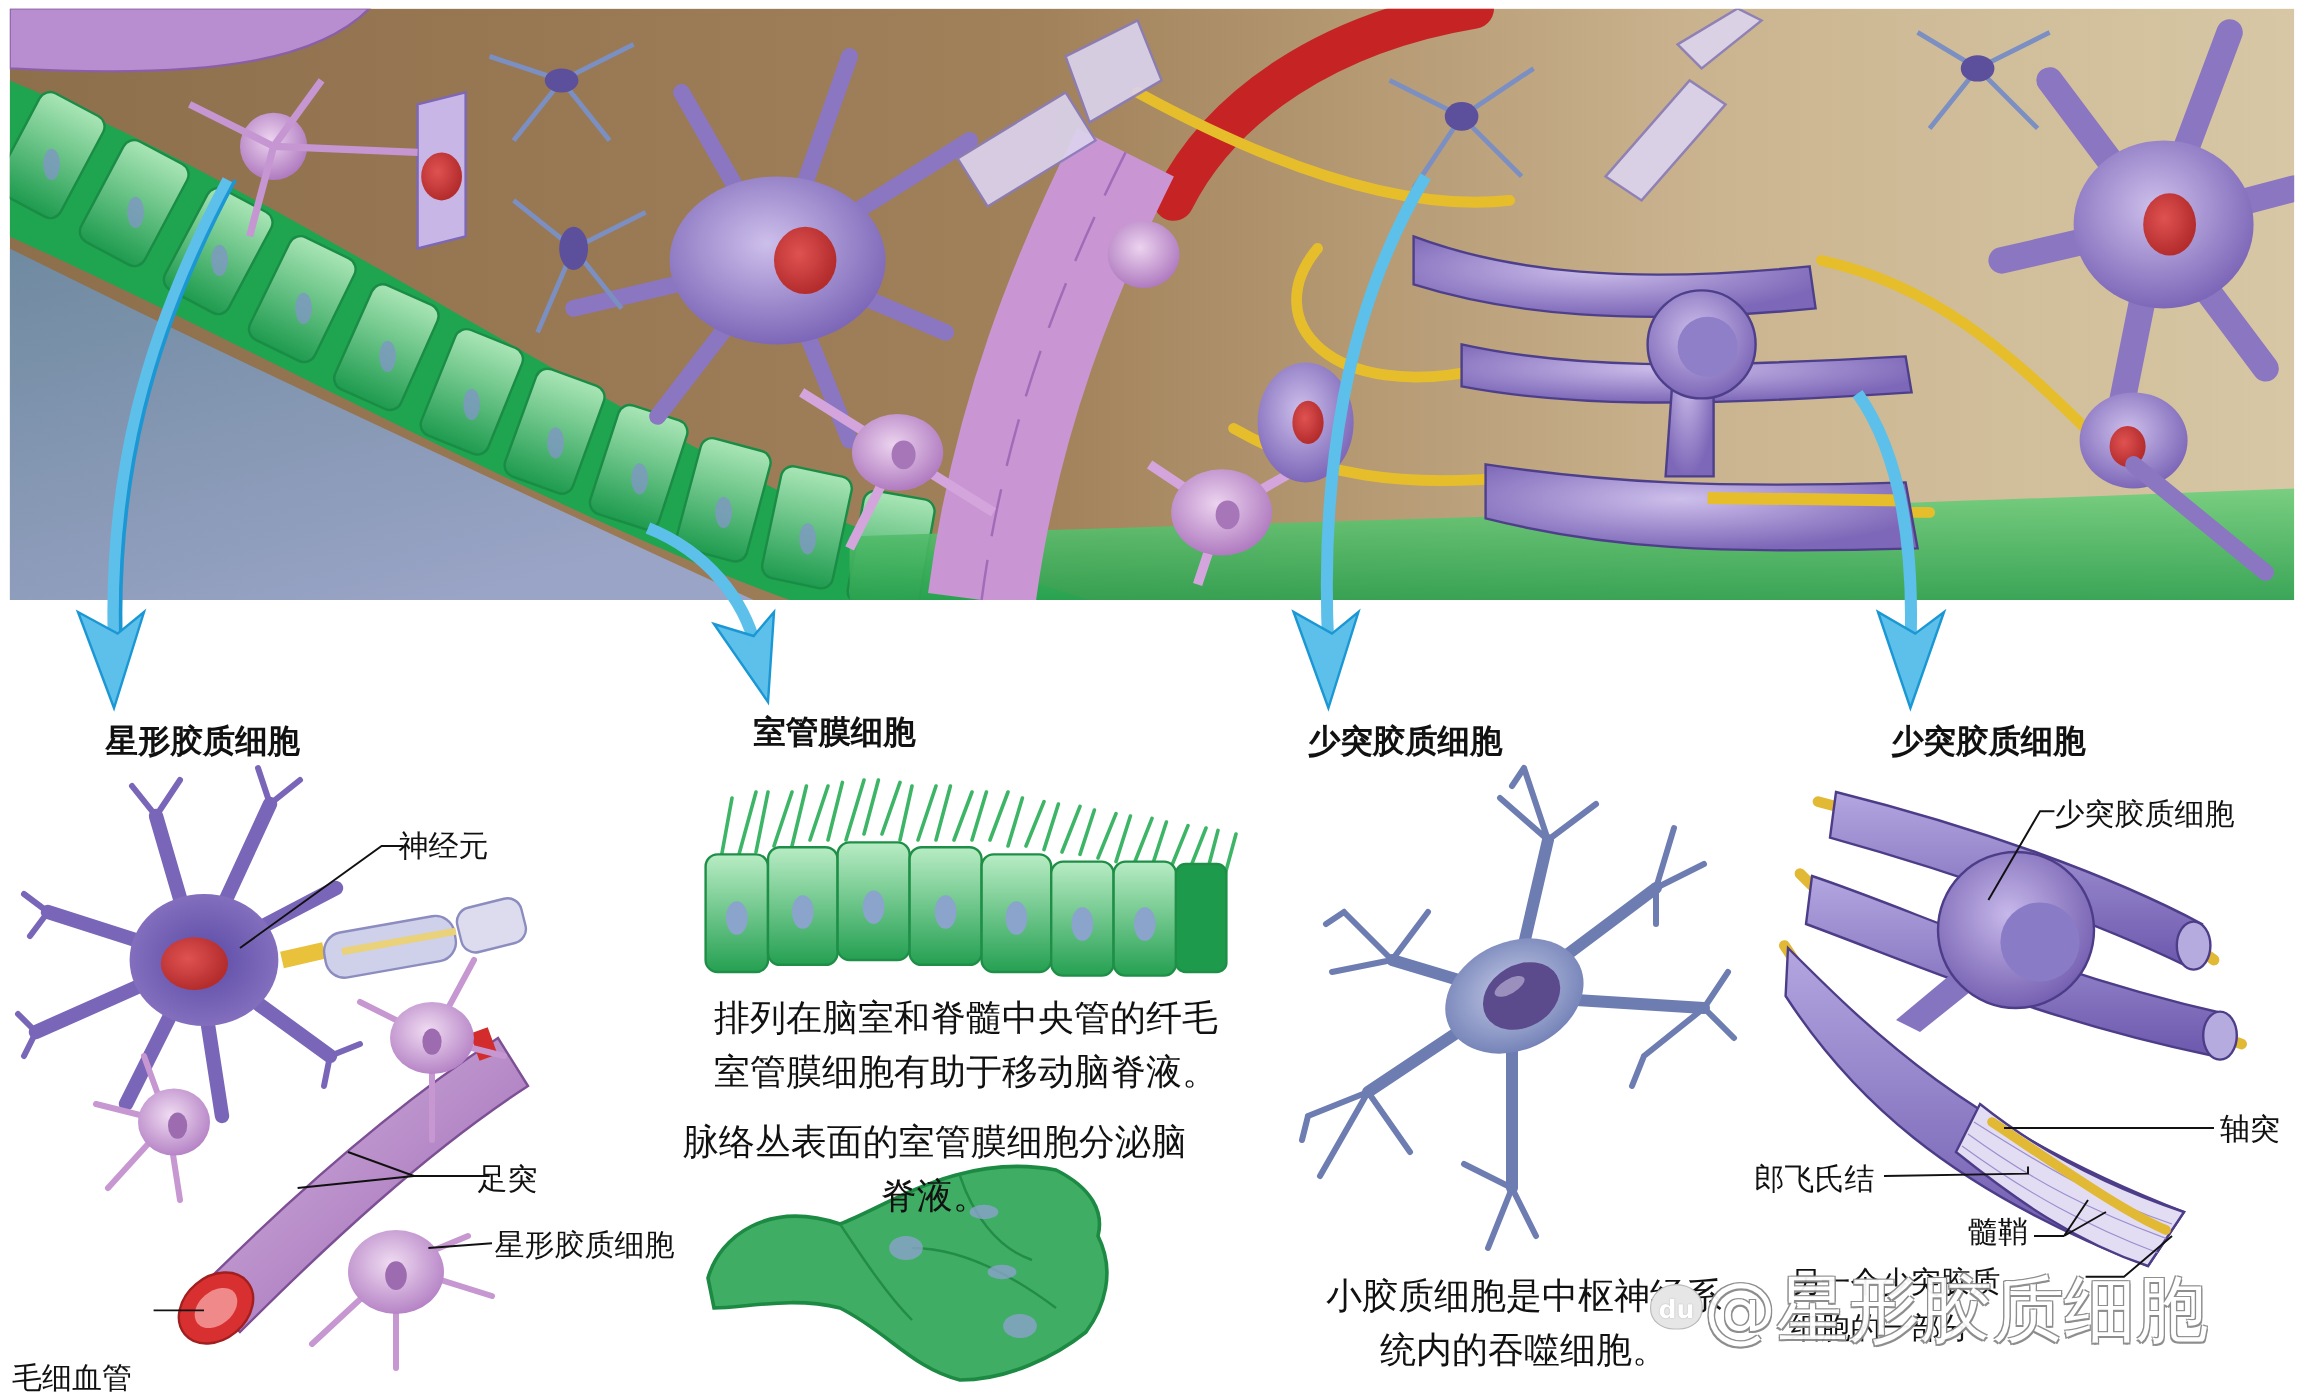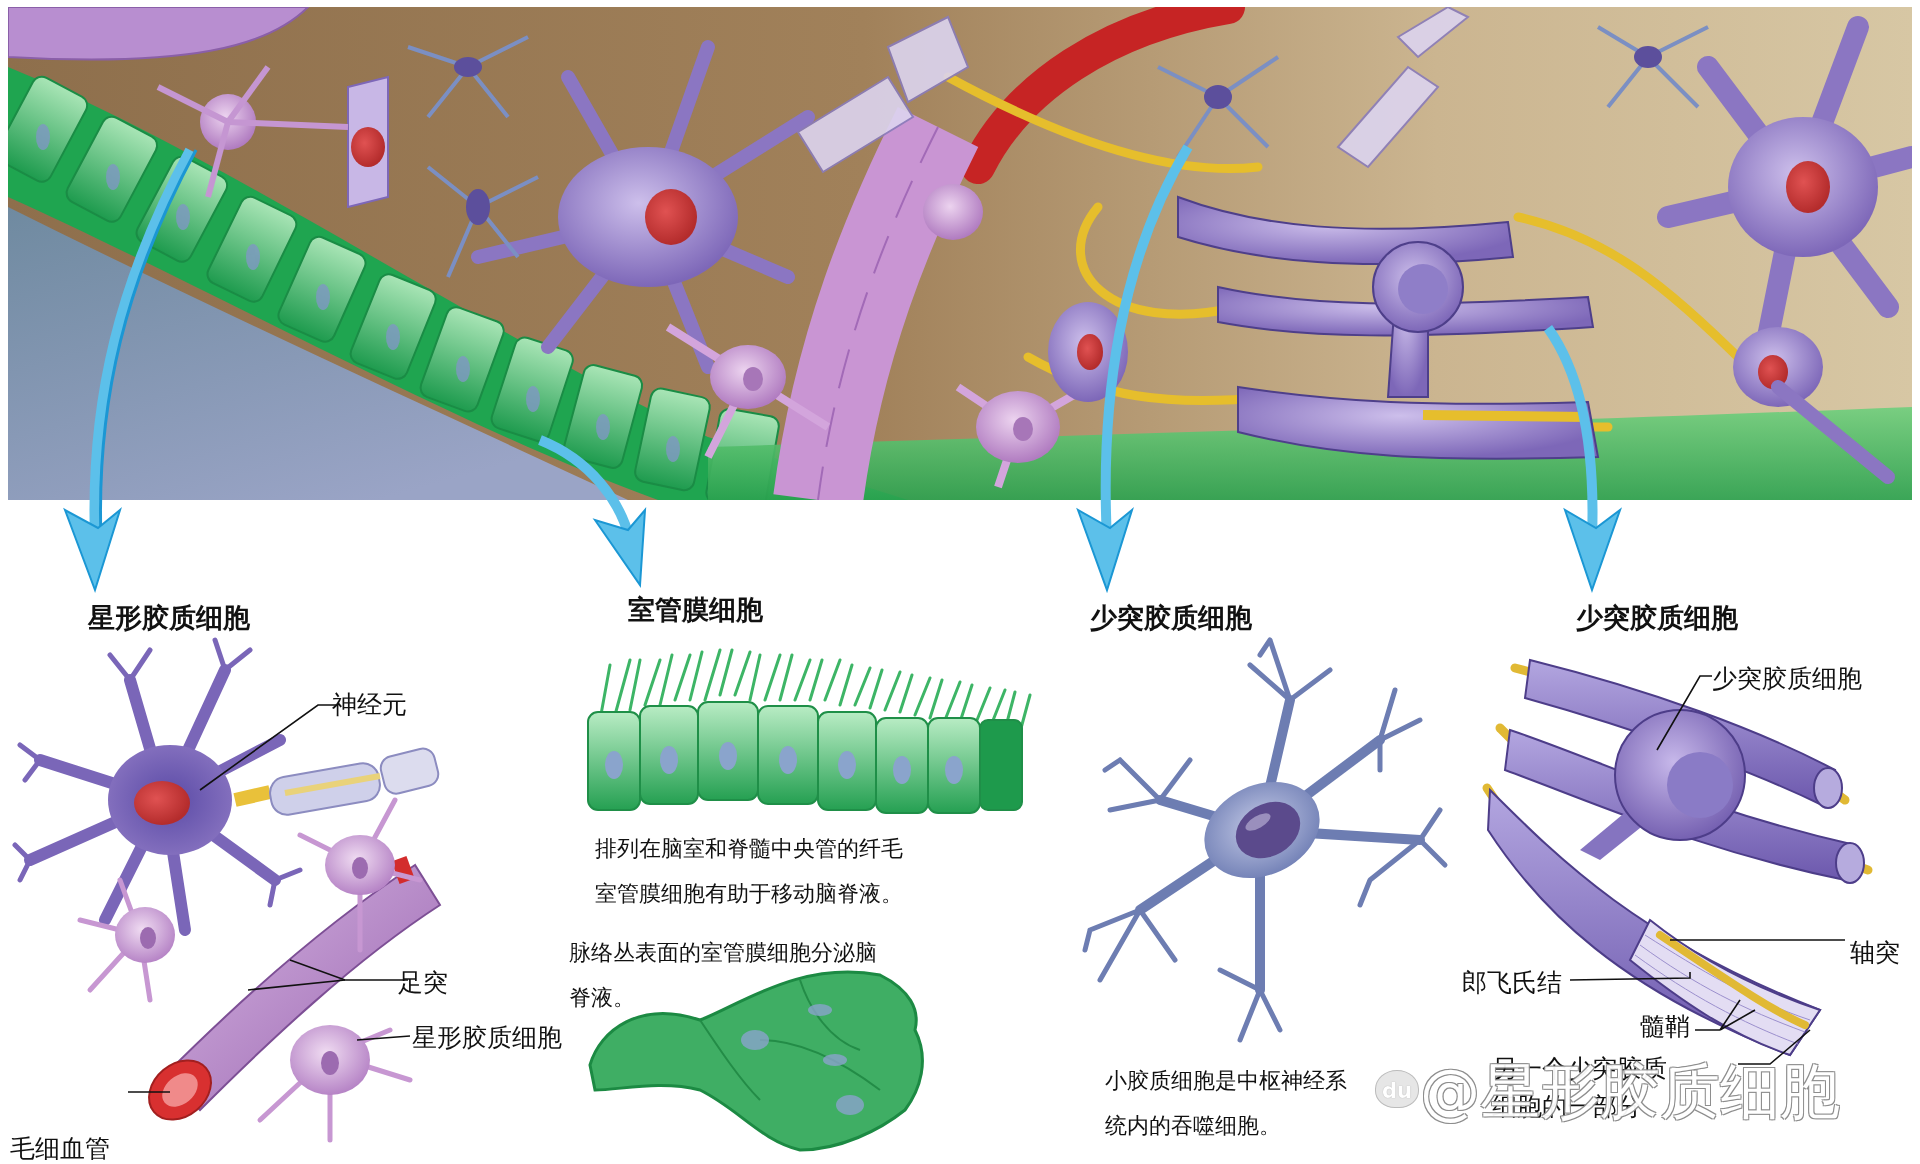--- a/index.html
+++ b/index.html
@@ -1,21 +1,21 @@
 <!DOCTYPE html>
 <html><head>
 <meta charset="utf-8">
 <style>
   html,body{margin:0;padding:0;background:#ffffff;}
   body{width:1920px;height:1164px;position:relative;overflow:hidden;font-family:"DejaVu Sans","Liberation Sans",sans-serif;color:#111;}
   #banner{position:absolute;left:8px;top:7px;width:1904px;height:493px;overflow:hidden;}
   #banner svg{display:block;}
   .title{position:absolute;font-weight:bold;font-size:27px;letter-spacing:0px;color:#111;white-space:nowrap;}
   .label{position:absolute;font-size:25px;color:#111;white-space:nowrap;}
-  .para{position:absolute;font-size:22px;line-height:45px;color:#111;white-space:nowrap;}
+  .para{position:absolute;font-size:30px;line-height:45px;color:#111;white-space:nowrap;text-align:center;}
   #illus{position:absolute;left:0;top:0;width:1920px;height:1164px;pointer-events:none;}
   .watermark{position:absolute;left:1420px;top:1052px;font-size:60px;color:#fff;white-space:nowrap;
     text-shadow:-1px -1px 0 #888,1px -1px 0 #888,-1px 1px 0 #888,1px 1px 0 #888;opacity:0.95;}
   .wm-logo{position:absolute;left:1375px;top:1070px;width:42px;height:36px;border-radius:50% 50% 45% 45%;background:#e6e6e6;border:1px solid #bbb;
     font-size:21px;color:#fff;text-align:center;line-height:40px;font-weight:bold;text-shadow:0 0 1px #999;}
 </style>
 </head>
 <body>
 
 <div id="banner">
@@ -416,21 +416,21 @@
   <div>脉络丛表面的室管膜细胞分泌脑</div>
   <div>脊液。</div>
 </div>
 
 <div class="para" style="left:1105px;top:1058px;">
   <div>小胶质细胞是中枢神经系</div>
   <div>统内的吞噬细胞。</div>
 </div>
 
 <div class="label" style="left:1712px;top:662px;">少突胶质细胞</div>
-<div class="label" style="left:1850px;top:924px;margin-top:12px;">轴突</div>
+<div class="label" style="left:1850px;top:924px;">轴突</div>
 <div class="label" style="left:1462px;top:966px;">郎飞氏结</div>
 <div class="label" style="left:1640px;top:1010px;">髓鞘</div>
 <div class="label" style="left:1492px;top:1050px;line-height:38px;">
   <div>另一个少突胶质</div>
   <div>细胞的一部分</div>
 </div>
 
 <div class="wm-logo">du</div>
 <div class="watermark">@星形胶质细胞</div>
 

